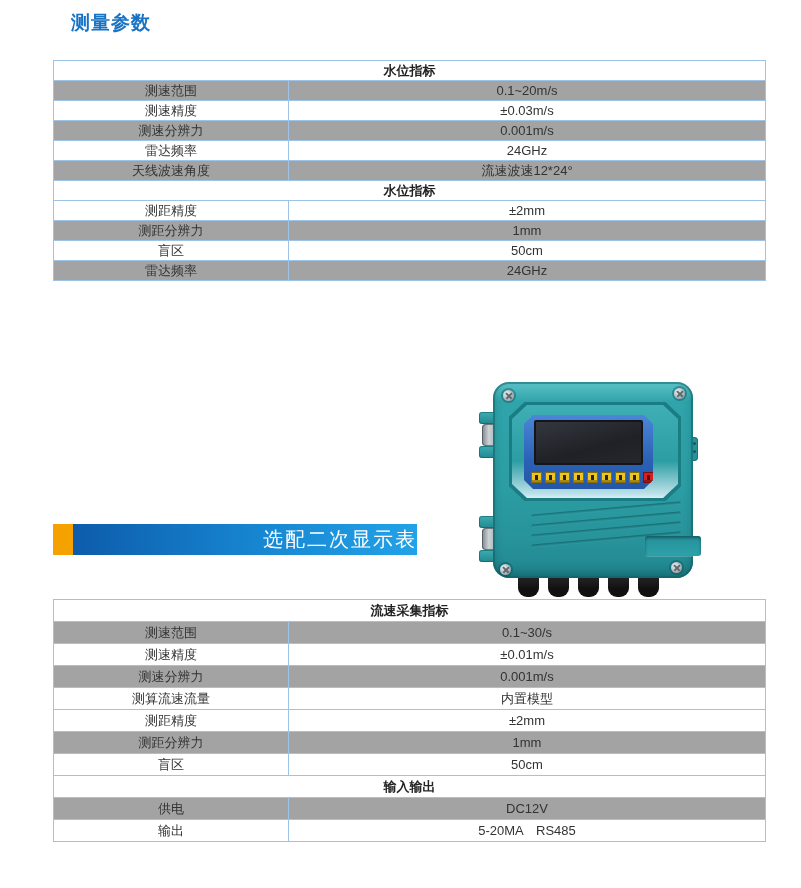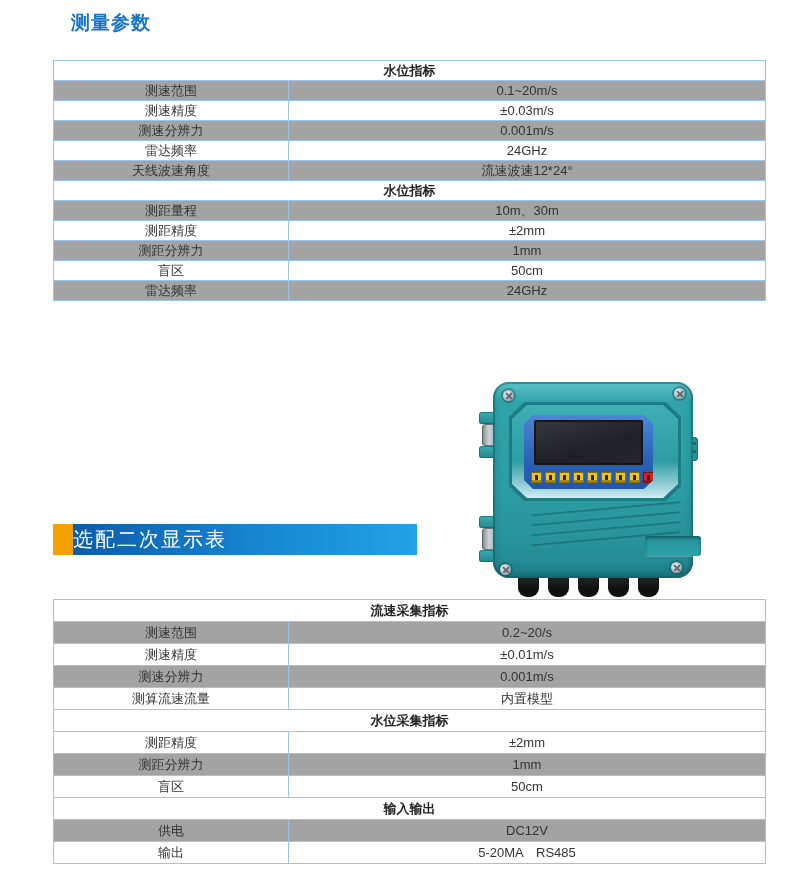--- a/index.html
+++ b/index.html
@@ -28,21 +28,21 @@
   #tbl1 td{height:19px;}
   #tbl2 td{height:21px;margin-top:28px;}
   tr.hdr td{font-weight:bold;color:#222;}
   tr.alt td{background:#a3a3a3;}
 
   
   .banner{position:absolute;left:45px;top:524px;width:364px;height:31px;display:flex;}
   .banner-accent{width:20px;height:31px;background:#f5a100;flex:0 0 auto;}
   .banner-bar{
     flex:1;background:linear-gradient(90deg,#0d5cab 0%,#1787d2 55%,#22a2e8 100%);
-    display:flex;align-items:center;
+    display:flex;align-items:center;padding-left:12px;justify-content:flex-end;
   }
   .banner-label{color:#ffffff;font-size:20px;letter-spacing:2px;}
 
   
   .device{position:absolute;left:455px;top:376px;width:245px;height:226px;}
   .dev-gland{
     position:absolute;top:196px;width:21px;height:25px;z-index:1;
     background:linear-gradient(180deg,#2c2c2c,#101010 70%);
     border-radius:4px 4px 9px 9px;
   }
@@ -160,24 +160,20 @@
             <td>雷达频率</td>
             <td>24GHz</td>
           </tr>
           <tr class="alt">
             <td>天线波速角度</td>
             <td>流速波速12*24°</td>
           </tr>
           <tr class="hdr">
             <td colspan="2">水位指标</td>
           </tr>
-          <tr class="alt">
-            <td>测距量程</td>
-            <td>10m、30m</td>
-          </tr>
           <tr class="">
             <td>测距精度</td>
             <td>±2mm</td>
           </tr>
           <tr class="alt">
             <td>测距分辨力</td>
             <td>1mm</td>
           </tr>
           <tr class="">
             <td>盲区</td>
@@ -258,36 +254,33 @@
       <colgroup>
           <col style="width:235px">
           <col>
         </colgroup>
       <tbody>
           <tr class="hdr">
             <td colspan="2">流速采集指标</td>
           </tr>
           <tr class="alt">
             <td>测速范围</td>
-            <td>0.2~20/s</td>
+            <td>0.1~30/s</td>
           </tr>
           <tr class="">
             <td>测速精度</td>
             <td>±0.01m/s</td>
           </tr>
           <tr class="alt">
             <td>测速分辨力</td>
             <td>0.001m/s</td>
           </tr>
           <tr class="">
             <td>测算流速流量</td>
             <td>内置模型</td>
-          </tr>
-          <tr class="hdr">
-            <td colspan="2">水位采集指标</td>
           </tr>
           <tr class="">
             <td>测距精度</td>
             <td>±2mm</td>
           </tr>
           <tr class="alt">
             <td>测距分辨力</td>
             <td>1mm</td>
           </tr>
           <tr class="">

